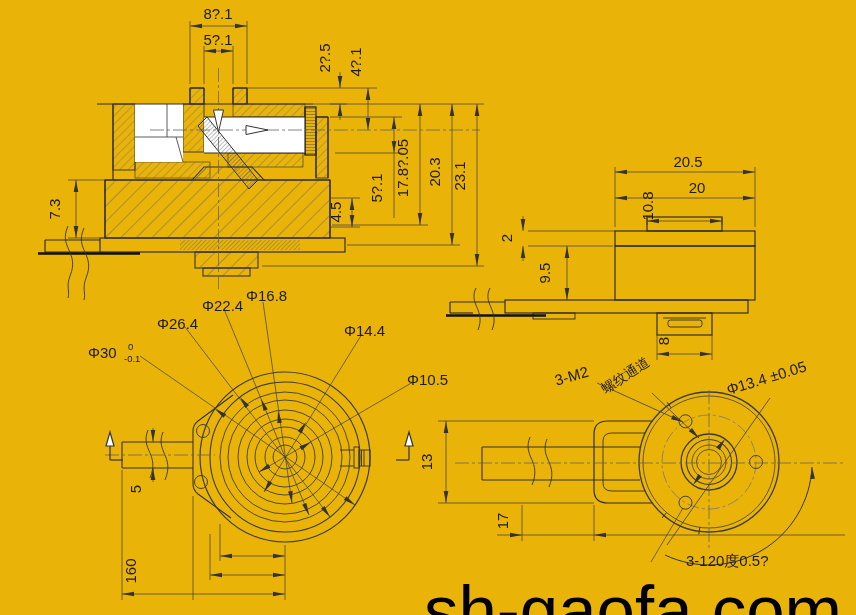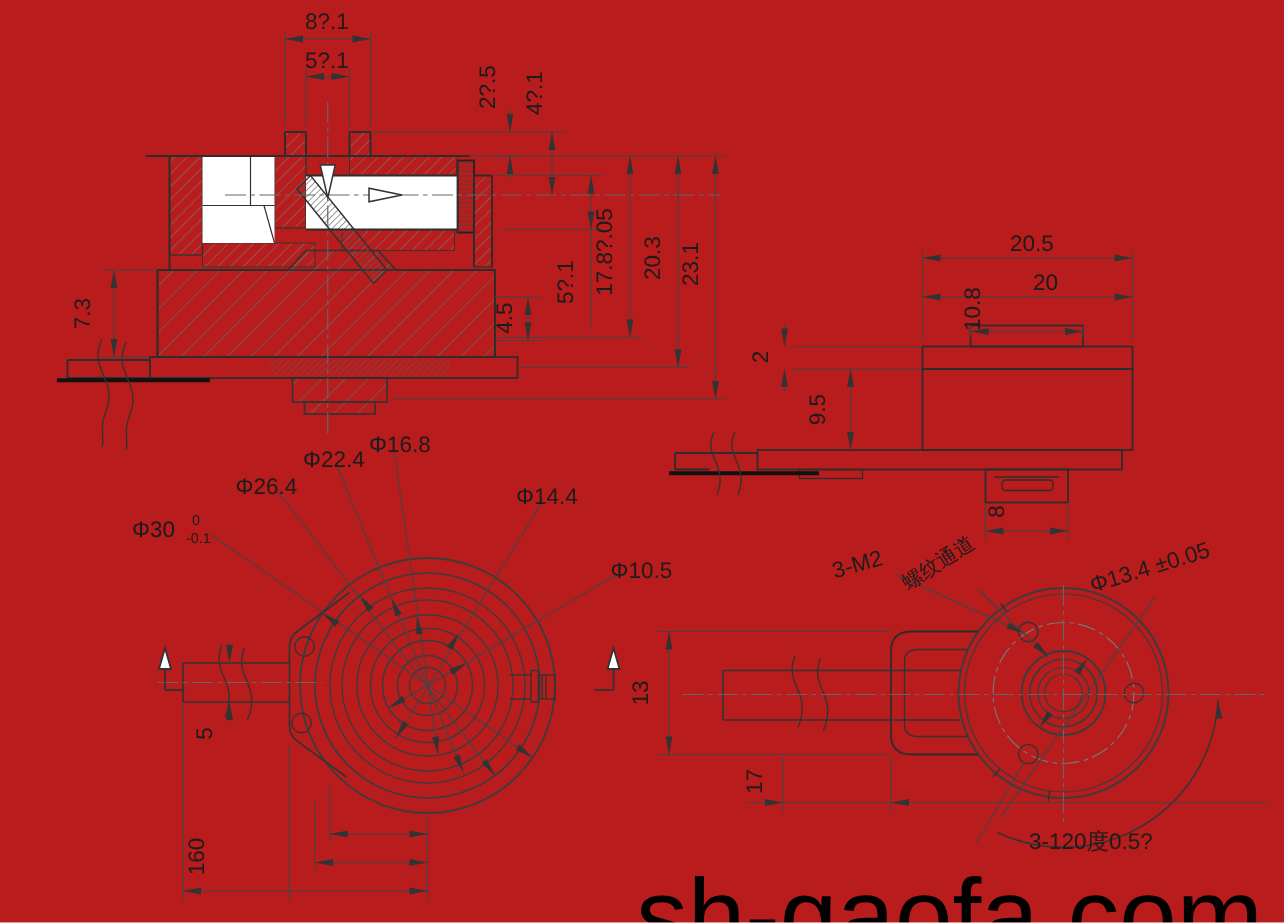--- a/index.html
+++ b/index.html
@@ -1,16 +1,16 @@
 <!DOCTYPE html>
 <html><head>
 <meta charset="utf-8">
 <style>
   html,body{margin:0;padding:0;background:#fff;}
-  .canvas{position:relative;width:856px;height:615px;background:#b91c1c;overflow:hidden;
+  .canvas{position:relative;width:856px;height:615px;background:#eab308;overflow:hidden;
           font-family:"Liberation Sans", sans-serif;}
   svg{position:absolute;left:0;top:0;}
   svg text{font-family:"Liberation Sans", sans-serif;fill:#1c1c1c;font-size:15px;}
   .dimtxt{font-size:15px;}
   .small-tol{font-size:9.5px;}
   .cjk{font-size:13.5px;}
   .watermark{position:absolute;left:424px;top:576px;font-size:69px;color:#000;
              letter-spacing:0px;white-space:nowrap;line-height:1;}
 </style>
 </head>

